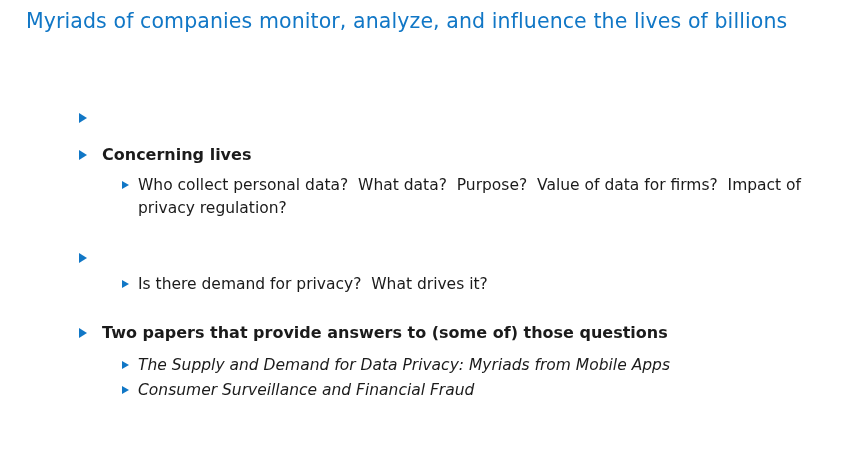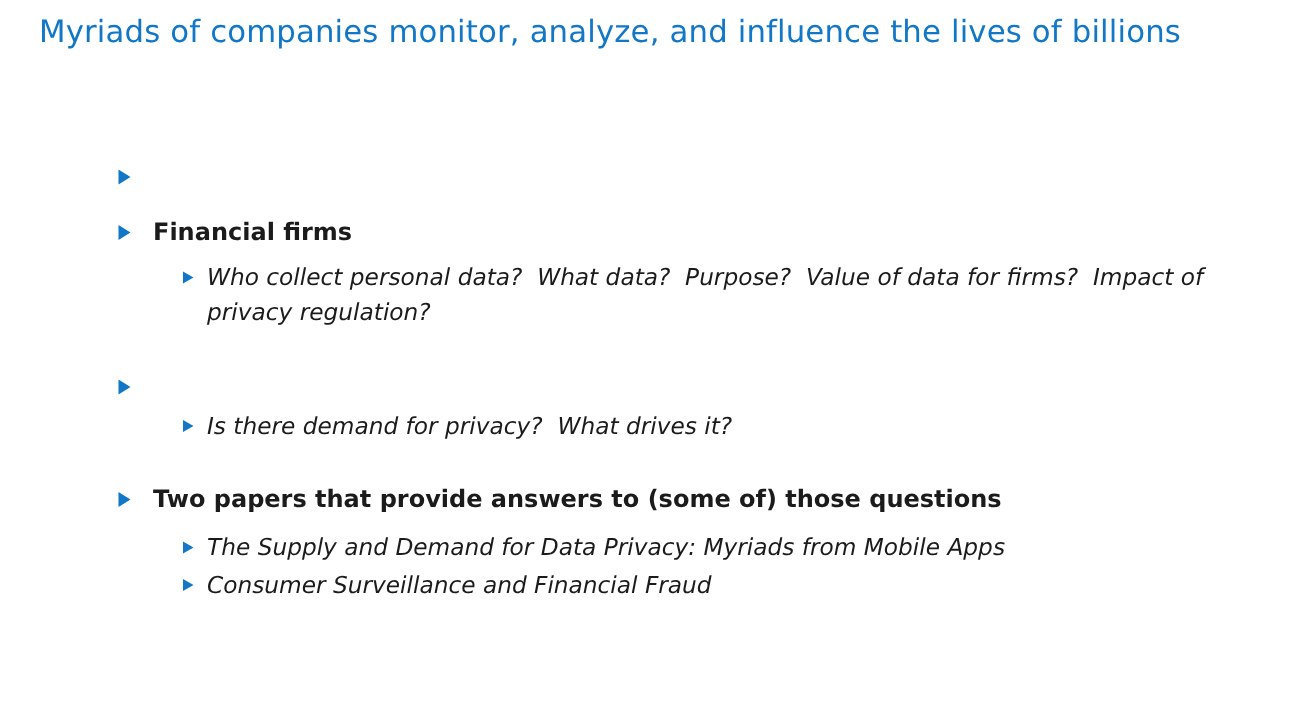--- a/index.html
+++ b/index.html
@@ -66,21 +66,20 @@
     width: 0; height: 0;
     border-style: solid;
     border-width: 4.5px 0 4.5px 7px;
     border-color: transparent transparent transparent #1177c6;
     margin-top: 7px;
     margin-right: 9px;
     flex: 0 0 auto;
   }
   .l2 .txt {
     max-width: 718px;
-    font-style: italic;
   }
   .italic .txt {
     font-style: italic;
   }
   .mt-b1 { margin-top: 72px; }
   .mt-b2 { margin-top: 22px; }
   .mt-b2c { margin-top: 9px; }
   .mt-b3 { margin-top: 28px; }
   .mt-b3c { margin-top: 10px; }
   .mt-b4 { margin-top: 27px; }
@@ -95,21 +94,21 @@
   <h1 class="frame-title">Myriads of companies monitor, analyze, and influence the lives of billions</h1>
 
   <div class="content">
 
     <div class="item l1 mt-b1">
       <span class="tri"></span>
     </div>
 
     <div class="item l1 mt-b2">
       <span class="tri"></span>
-      <span class="txt">Financial firms</span>
+      <span class="txt">Concerning lives</span>
     </div>
 
     <div class="item l2 mt-b2c">
       <span class="tri"></span>
       <span class="txt">Who collect personal data?  What data?  Purpose?  Value of data for firms?  Impact of privacy regulation?</span>
     </div>
 
     <div class="item l1 mt-b3">
       <span class="tri"></span>
     </div>

